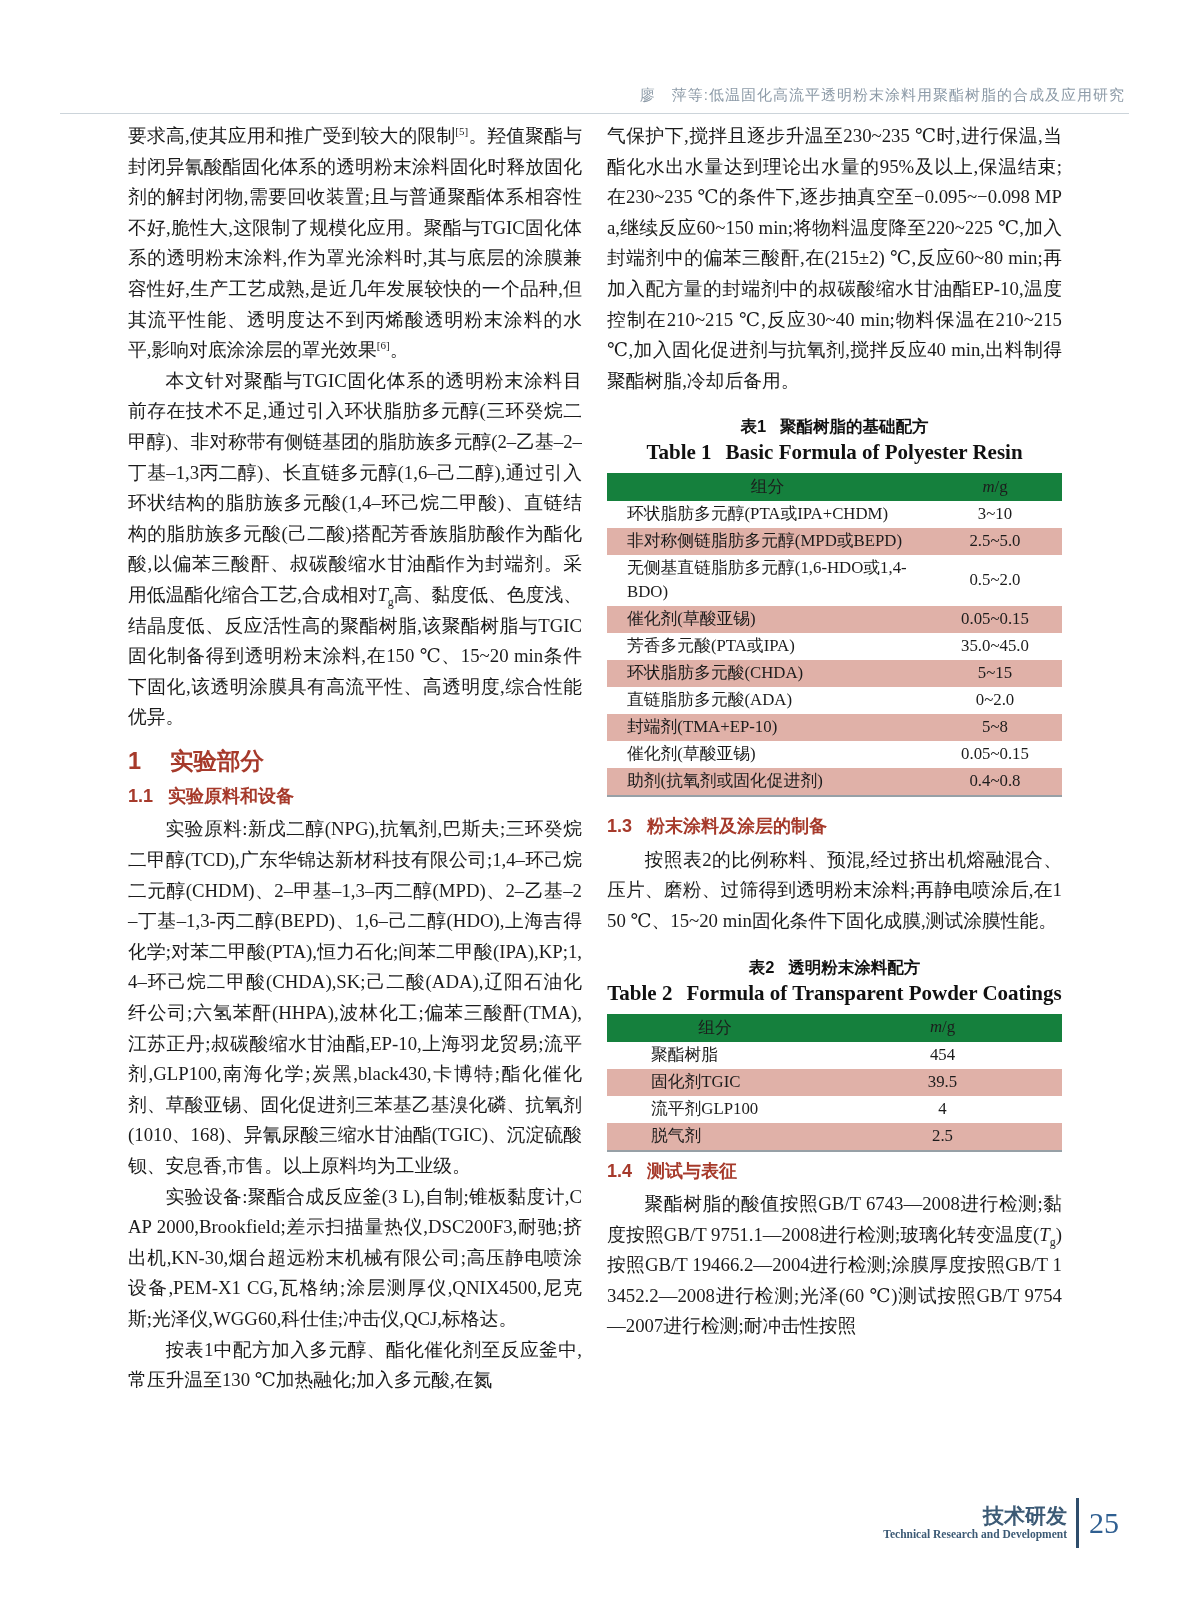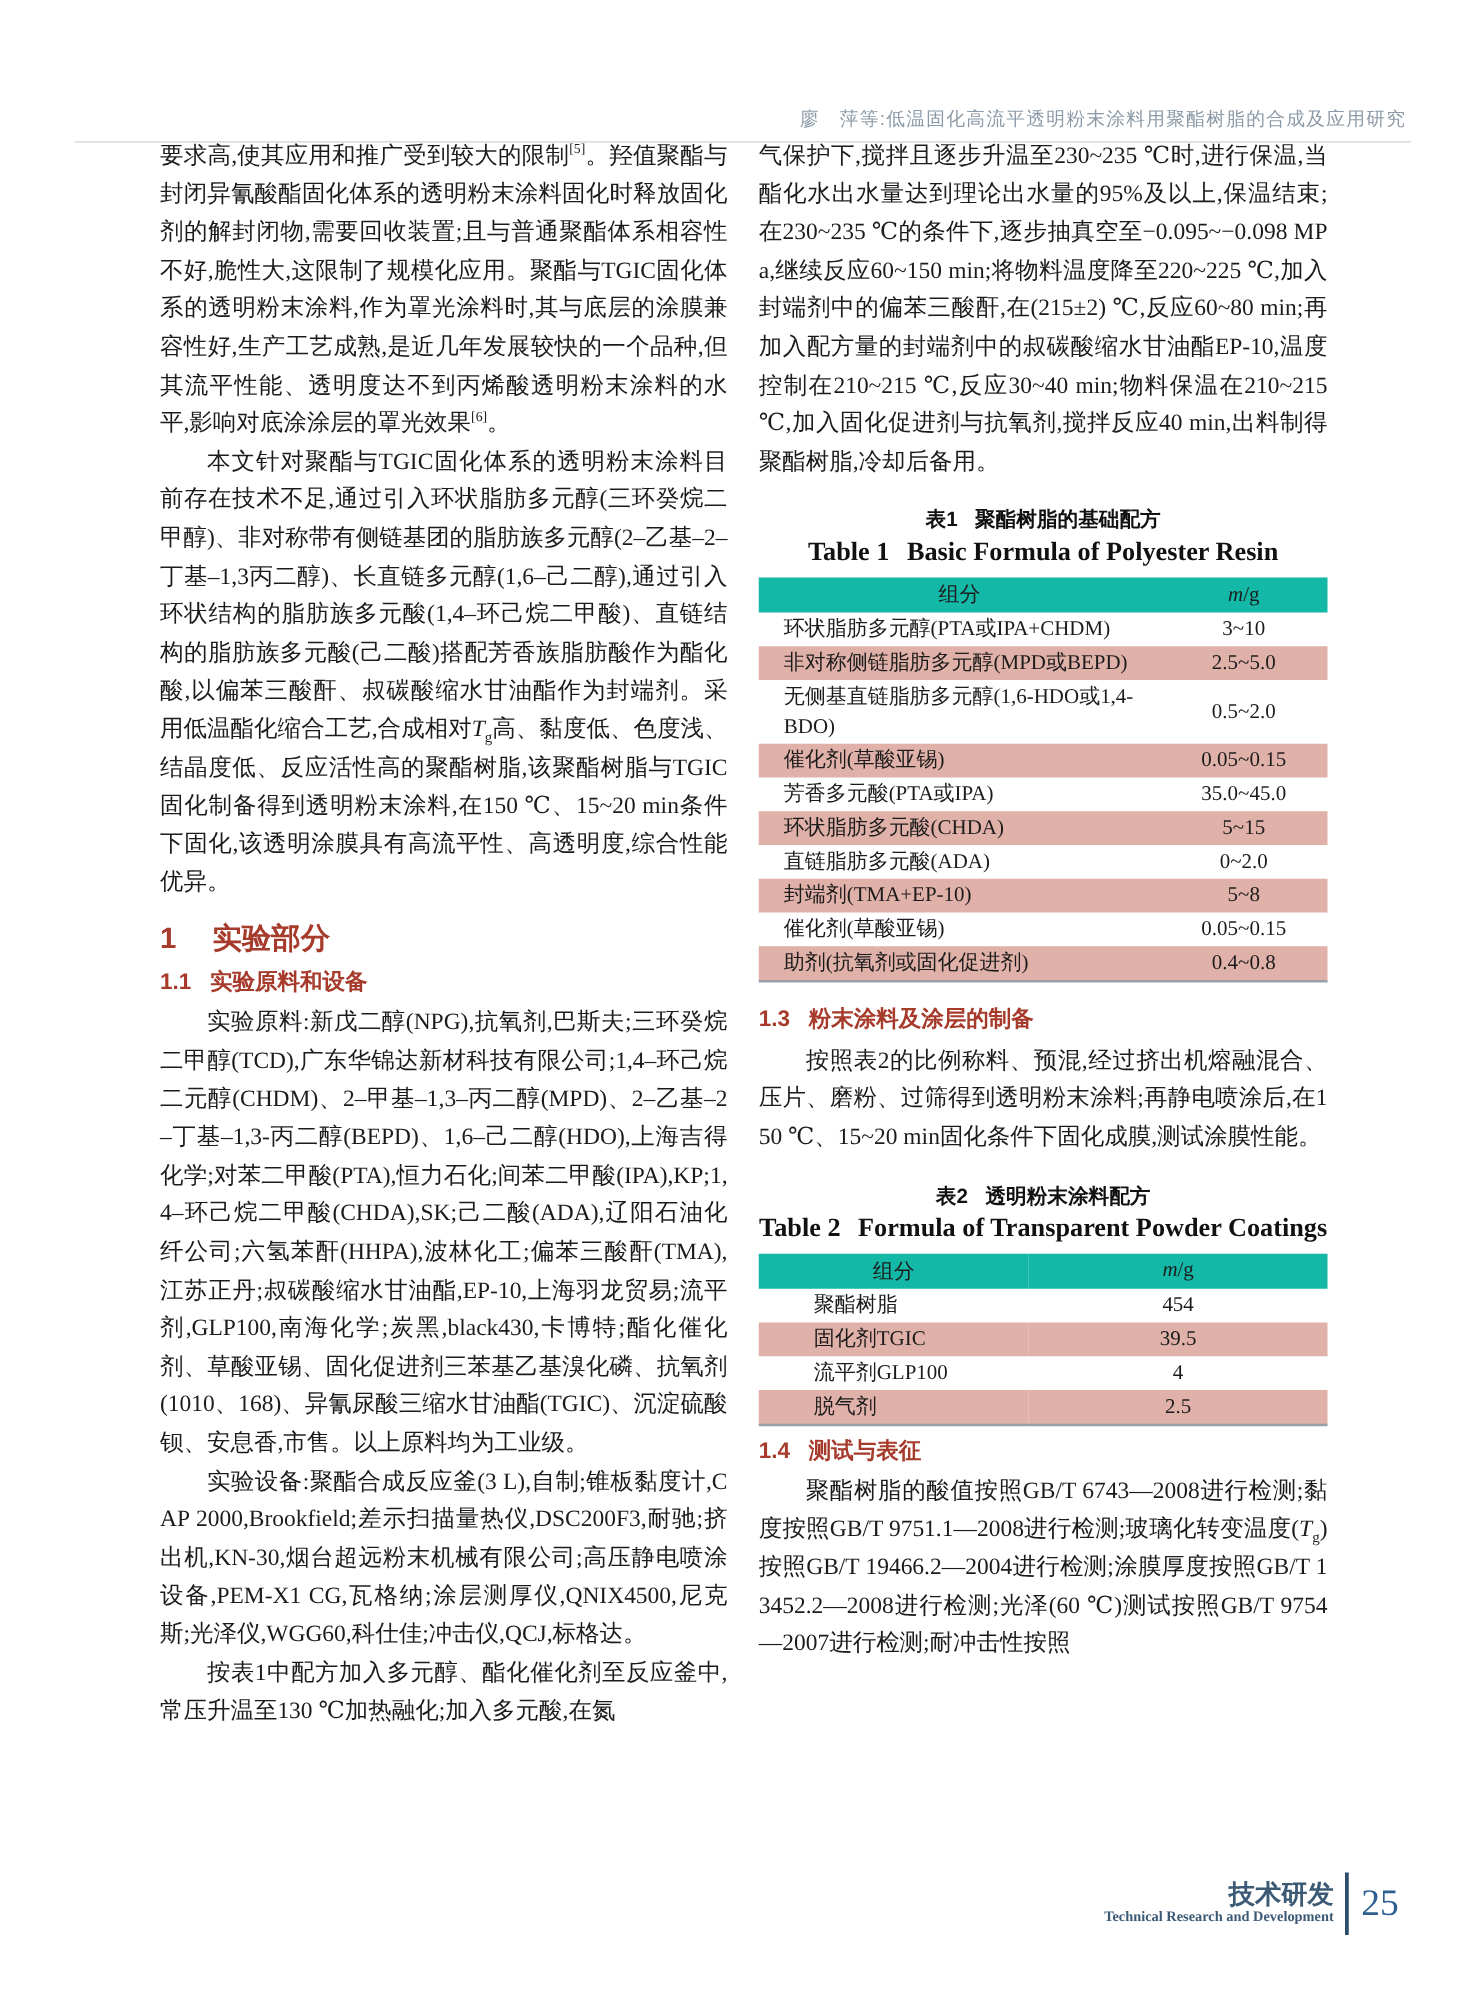--- a/index.html
+++ b/index.html
@@ -12,21 +12,21 @@
   .running-header{
     position:absolute;top:86px;left:60px;right:62px;text-align:right;
     font-family:"Liberation Sans","DejaVu Sans",sans-serif;
     font-size:15px;color:#8c9aa7;letter-spacing:1px;
   }
   .header-rule{
     position:absolute;top:113px;left:60px;right:58px;height:1px;background:#ccd4da;
   }
   
   .columns{
-    position:absolute;top:110px;left:128px;width:934px;
+    position:absolute;top:121px;left:128px;width:934px;
     display:flex;gap:25px;align-items:flex-start;
   }
   .col{width:454px;}
   .col.right{width:455px;}
   p.body{
     margin:0;font-size:18.8px;line-height:30.6px;text-align:justify;
     text-justify:inter-character;word-break:break-all;
   }
   p.indent{text-indent:2em;}
   sup.ref{font-size:11px;line-height:0;}
@@ -51,21 +51,21 @@
   }
   .tbl-caption-cn .cap-label{margin-right:14px;}
   .tbl-caption-en{
     margin:0 0 8px 0;text-align:center;font-weight:bold;font-size:21px;color:#111;
   }
   .tbl-caption-en .cap-label{margin-right:14px;}
   table.formula{
     width:100%;border-collapse:collapse;font-size:16.8px;
     border-bottom:2px solid #97a0a6;margin-bottom:4px;
   }
-  table.formula thead tr{background:#14b8a6;}
+  table.formula thead tr{background:#15803d;}
   table.formula th{font-weight:normal;padding:2px 0 3px 0;color:#1c1c1c;}
   table.formula tbody tr:nth-child(even){background:#e0b1a8;}
   table.formula td{padding:1px 2px 2px 2px;line-height:24px;}
   td.comp,th.comp{text-align:left;}
   table.formula td.comp{padding-left:20px;}
   table.formula th.comp{text-align:center;}
   td.qty,th.qty{text-align:center;}
   #table1 .qty{width:130px;}
   #table2 .qty{width:235px;}
   #table2 td.comp{padding-left:44px;}

